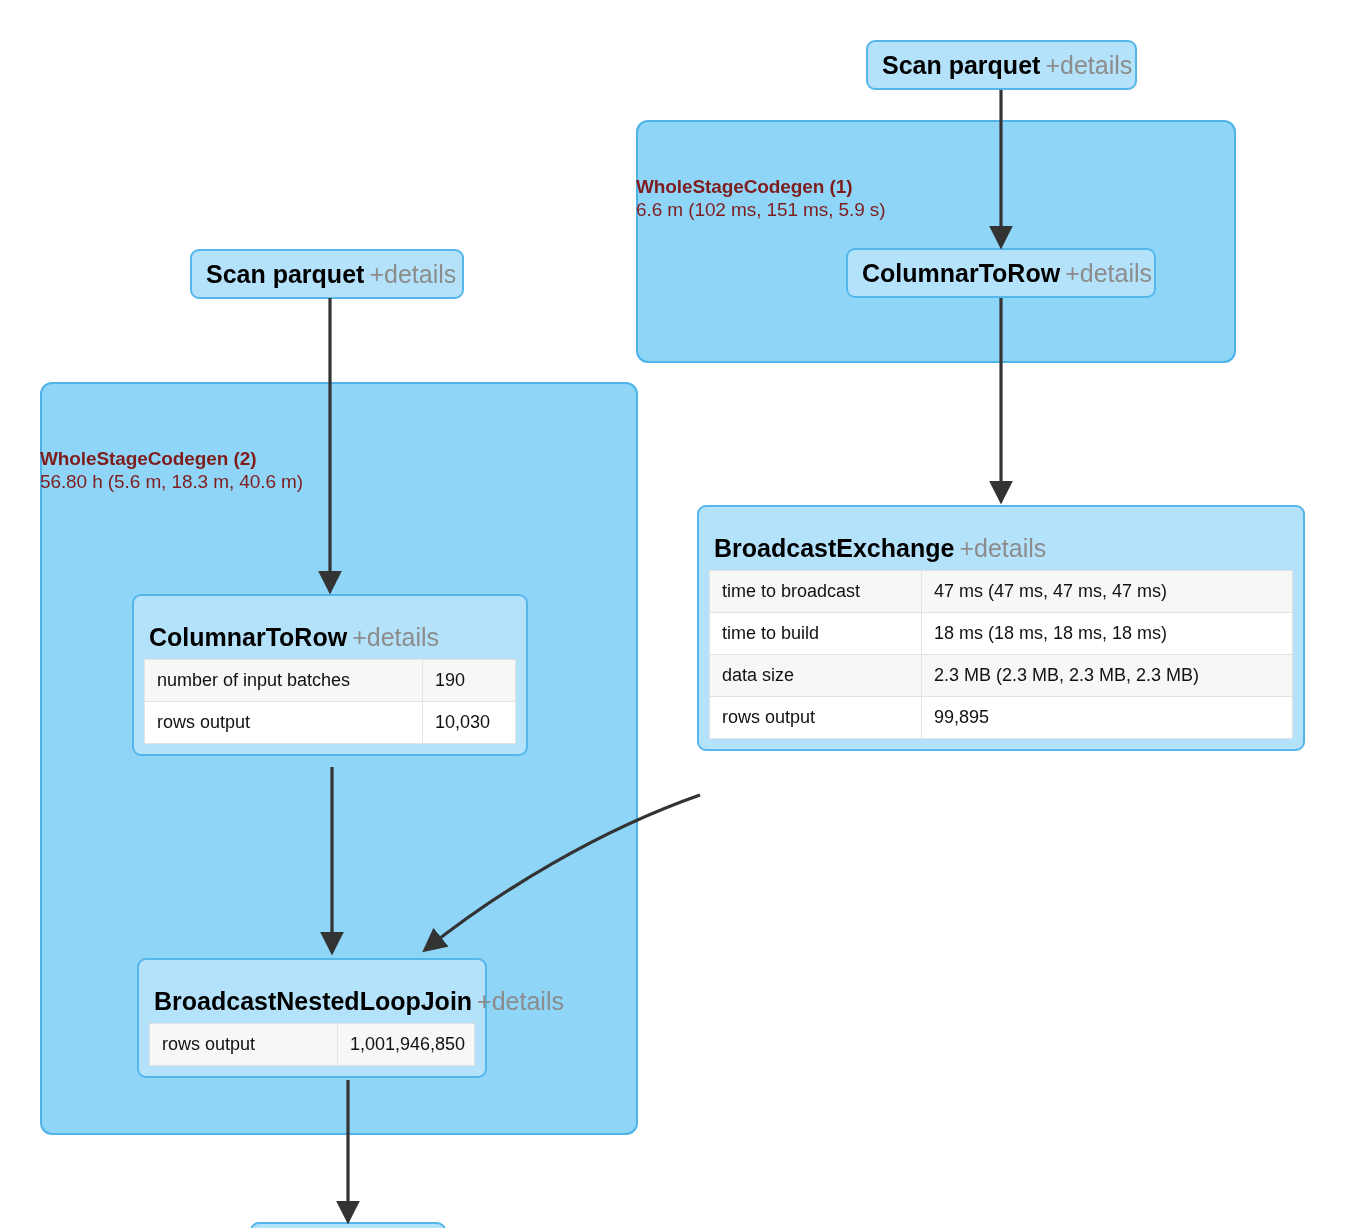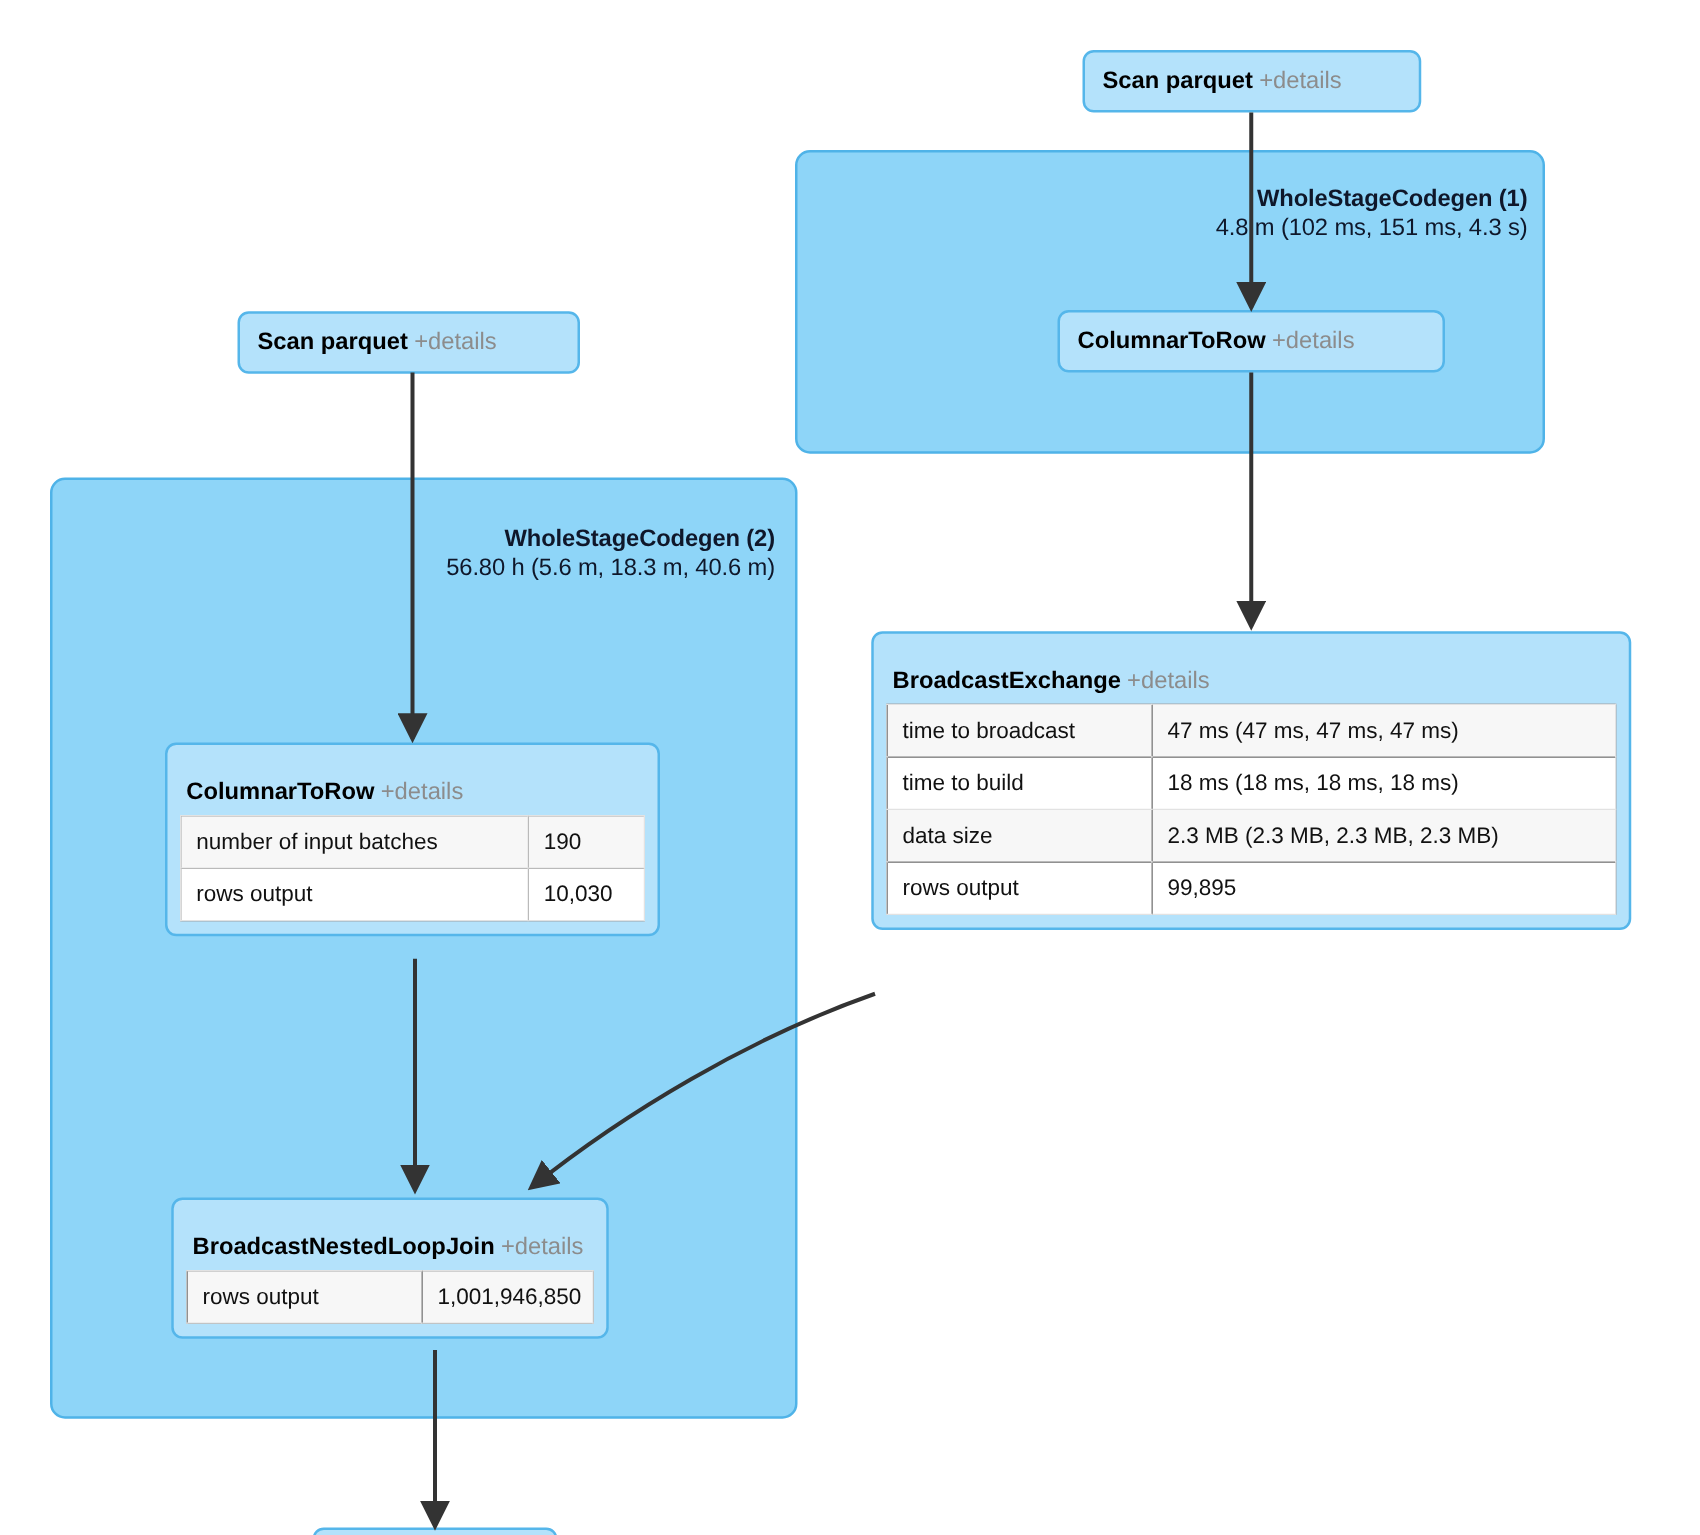--- a/index.html
+++ b/index.html
@@ -32,25 +32,26 @@
   .cluster {
     position: absolute;
     background: #8ed5f8;
     border: 2px solid #4fb3e8;
     border-radius: 12px;
     box-sizing: border-box;
     z-index: 1;
   }
   .cluster-label {
     position: absolute;
-    text-align: right;
-    color: #0f172a;
+    text-align: left;
+    color: #7f1d1d;
     line-height: 1.22;
     white-space: nowrap;
     z-index: 2;
+    margin-top: 27px;
   }
   .cluster-label .cl-title {
     display: block;
     font-weight: bold;
     font-size: 19px;
     letter-spacing: -0.1px;
   }
   .cluster-label .cl-metric {
     display: block;
     font-weight: normal;
@@ -63,21 +64,21 @@
     position: absolute;
     background: #b4e2fb;
     border: 2px solid #55b6ea;
     border-radius: 9px;
     box-sizing: border-box;
     z-index: 3;
     display: flex;
     align-items: center;
   }
   .node-title {
-    font-size: 19px;
+    font-size: 25px;
     white-space: nowrap;
     padding: 0 14px;
   }
   .node-title .t-name {
     font-weight: bold;
     color: #000000;
   }
   .node-title .t-details {
     font-weight: normal;
     color: #8c8c8c;
@@ -145,21 +146,21 @@
 
   <div class="node" style="left:866px; top:40px; width:271px; height:50px;">
     <span class="node-title">
       <span class="t-name">Scan parquet</span><span class="t-details">+details</span>
     </span>
   </div>
 
   <div class="cluster" style="left:636px; top:120px; width:600px; height:243px;"></div>
   <div class="cluster-label" style="left:636px; top:148px; width:586px;">
     <span class="cl-title">WholeStageCodegen (1)</span>
-    <span class="cl-metric">4.8 m (102 ms, 151 ms, 4.3 s)</span>
+    <span class="cl-metric">6.6 m (102 ms, 151 ms, 5.9 s)</span>
   </div>
 
   <div class="node" style="left:846px; top:248px; width:310px; height:50px;">
     <span class="node-title">
       <span class="t-name">ColumnarToRow</span><span class="t-details">+details</span>
     </span>
   </div>
 
   <div class="node-box" style="left:697px; top:505px; width:608px;">
     <span class="node-title">

